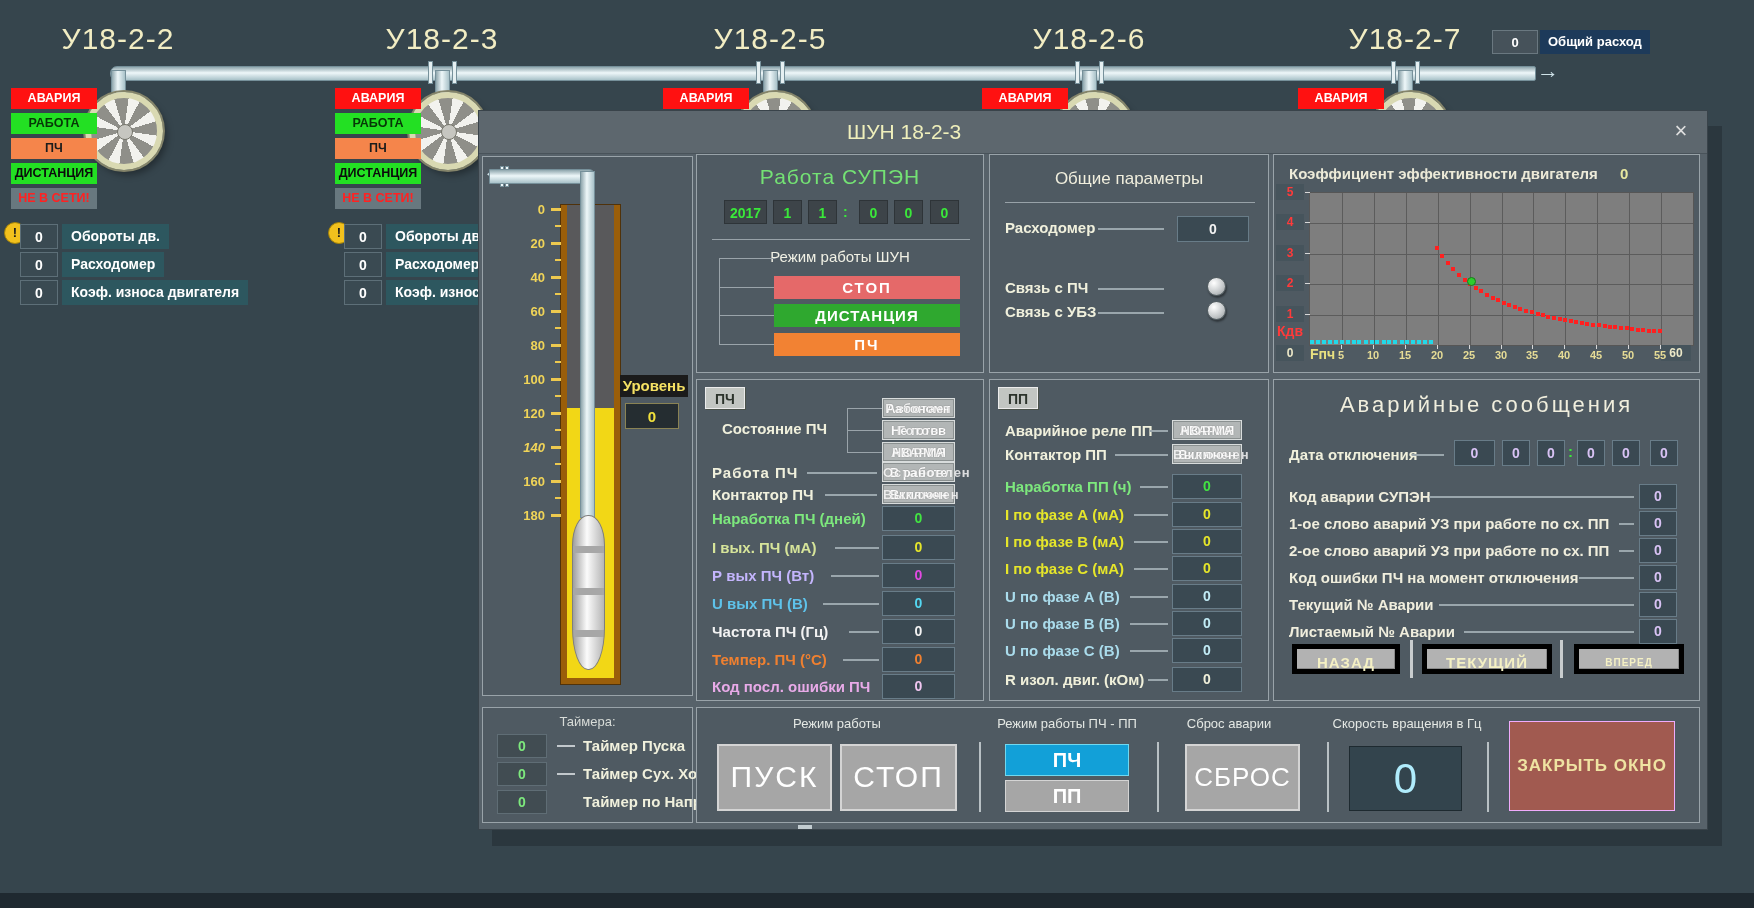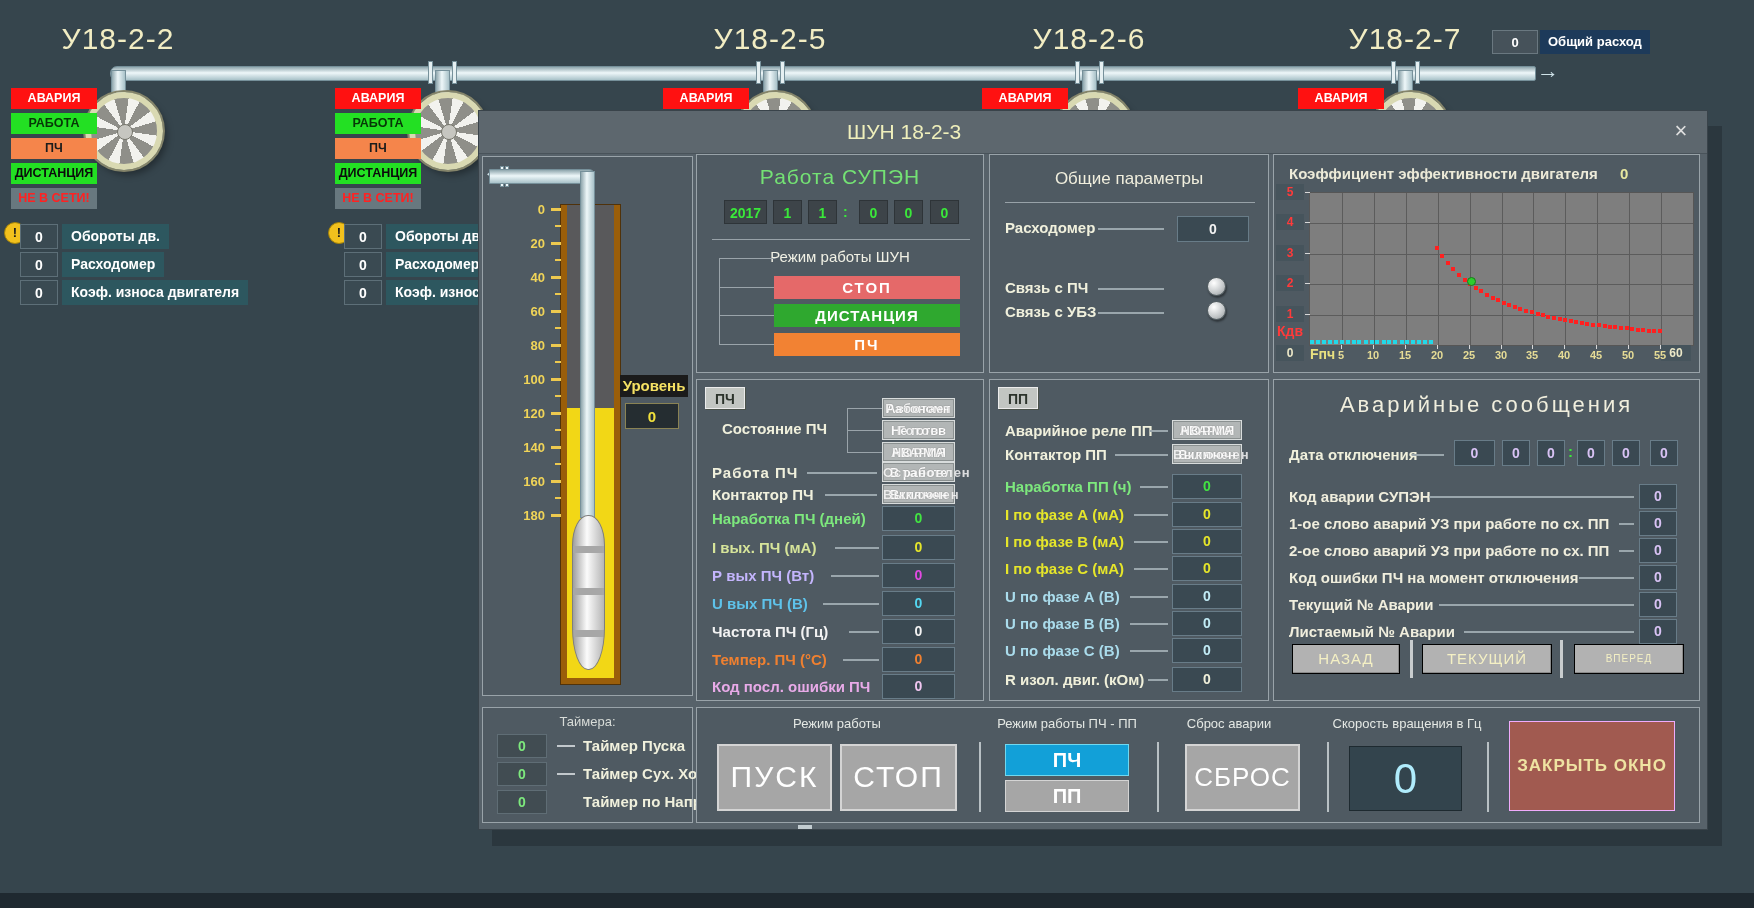--- a/index.html
+++ b/index.html
@@ -71,21 +71,21 @@
   .ptitle{position:absolute;width:100%;text-align:center;color:#f0eedd}
   .hr{position:absolute;height:1px;background:#98a2a8}
   .plab{position:absolute;color:#f0f0dc;font-weight:bold;font-size:15px;white-space:nowrap}
   .vbox{position:absolute;background:#3a4952;border:1px solid #687c88;text-align:center;font-weight:bold;font-size:14px;box-sizing:border-box}
   .dash{position:absolute;height:2px;background:#9aa6ac}
   .tag{position:absolute;left:8px;top:7px;width:40px;height:22px;background:#c2c6c2;border:1px solid #ececec;box-shadow:1px 1px 0 #4a524a;color:#2c342c;font-weight:bold;font-size:14px;text-align:center;line-height:22px;box-sizing:border-box}
   .sbox{position:absolute;background:#b2b6b6;border:1px solid #d8dcdc;box-shadow:inset 0 0 0 1px #8a9090;box-sizing:border-box}
   .sbox span{position:absolute;inset:0;text-align:center;color:#fdfdfd;font-weight:bold;font-size:13px;text-shadow:0 0 1px #6a6a6a}
   .sbox span.l2{opacity:.8;letter-spacing:1px}
   .led{position:absolute;width:19px;height:19px;border-radius:50%;background:radial-gradient(circle at 35% 30%,#fff,#c2c6c8 60%,#8e9496);border:1px solid #555f63;box-shadow:1px 2px 2px rgba(0,0,0,.4);box-sizing:border-box}
-  .graybtn{position:absolute;background:#b2b2b2;border:1px solid #000000;box-shadow:inset -1px -1px 0 #8a8a8a;color:#f4f0c4;font-weight:normal;text-align:center;cursor:pointer;box-sizing:border-box}
+  .graybtn{position:absolute;background:#b2b2b2;border:5px solid #000000;box-shadow:inset -1px -1px 0 #8a8a8a;color:#f4f0c4;font-weight:bold;text-align:center;cursor:pointer;box-sizing:border-box}
 
   
   .dtb{position:absolute;top:45px;height:24px;background:#3d4449;border:1px solid #2e3438;color:#3ae83a;font-weight:bold;font-size:14px;text-align:center;line-height:24px;box-sizing:border-box}
   .dt-colon{position:absolute;top:45px;height:24px;color:#3ae83a;font-weight:bold;font-size:14px;line-height:24px}
   .mode{position:absolute;left:77px;width:186px;height:23px;text-align:center;font-weight:bold;color:#fff;font-size:15px;line-height:23px;letter-spacing:2px;cursor:pointer}
   .m0{background:#e56969}.m1{background:#2fa82f;letter-spacing:1px}.m2{background:#f28233}
   .brk{position:absolute;background:#9aa4aa}
 
   
   #plot{position:absolute;left:35px;top:37px;width:383px;height:152px;background:#7e7e7e;border:1px solid #565656;box-sizing:content-box}
@@ -138,20 +138,21 @@
       <div class="badge b2" style="left: 11px; top: 138px;">ПЧ</div>
       <div class="badge b3" style="left: 11px; top: 163px;">ДИСТАНЦИЯ</div>
       <div class="badge b4" style="left: 11px; top: 188px;">НЕ В СЕТИ!</div>
       <div class="warn" style="left: 4px; top: 222px;">!</div>
       <div class="wrow-val" style="left: 20px; top: 224px;">0</div>
       <div class="wrow-lab" style="left: 62px; top: 224px;">Обороты дв.</div>
       <div class="wrow-val" style="left: 20px; top: 252px;">0</div>
       <div class="wrow-lab" style="left: 62px; top: 252px;">Расходомер</div>
       <div class="wrow-val" style="left: 20px; top: 280px;">0</div>
       <div class="wrow-lab" style="left: 62px; top: 280px;">Коэф. износа двигателя</div>
+      <div class="well-label" style="left: 332px;">У18-2-3</div>
       <div class="vpipe well-vpipe" style="left: 435px;"></div>
       <div class="flange" style="left: 428px;"></div>
       <div class="flange" style="left: 452px;"></div>
       <div class="impeller" style="left: 409px;">
         <div class="hub"></div>
       </div>
       <div class="badge b0" style="left: 335px; top: 88px;">АВАРИЯ</div>
       <div class="badge b1" style="left: 335px; top: 113px;">РАБОТА</div>
       <div class="badge b2" style="left: 335px; top: 138px;">ПЧ</div>
       <div class="badge b3" style="left: 335px; top: 163px;">ДИСТАНЦИЯ</div>
@@ -256,21 +257,21 @@
         <div class="g-tick" style="left: 72px; top: 170px; width: 6px; height: 2px;"></div>
         <div class="g-scale-lab" style="top: 181px;">80</div>
         <div class="g-tick" style="left: 68px; top: 187px; width: 10px; height: 3px;"></div>
         <div class="g-tick" style="left: 72px; top: 204px; width: 6px; height: 2px;"></div>
         <div class="g-scale-lab" style="top: 215px;">100</div>
         <div class="g-tick" style="left: 68px; top: 221px; width: 10px; height: 3px;"></div>
         <div class="g-tick" style="left: 72px; top: 238px; width: 6px; height: 2px;"></div>
         <div class="g-scale-lab" style="top: 249px;">120</div>
         <div class="g-tick" style="left: 68px; top: 255px; width: 10px; height: 3px;"></div>
         <div class="g-tick" style="left: 72px; top: 272px; width: 6px; height: 2px;"></div>
-        <div class="g-scale-lab" style="top: 283px;">140</div>
+        <div class="g-scale-lab" style="top: 283px; font-style: italic;">140</div>
         <div class="g-tick" style="left: 68px; top: 289px; width: 10px; height: 3px;"></div>
         <div class="g-tick" style="left: 72px; top: 306px; width: 6px; height: 2px;"></div>
         <div class="g-scale-lab" style="top: 317px;">160</div>
         <div class="g-tick" style="left: 68px; top: 323px; width: 10px; height: 3px;"></div>
         <div class="g-tick" style="left: 72px; top: 340px; width: 6px; height: 2px;"></div>
         <div class="g-scale-lab" style="top: 351px;">180</div>
         <div class="g-tick" style="left: 68px; top: 357px; width: 10px; height: 3px;"></div>
       </div>
 
     <div class="panel" id="p-timers">

